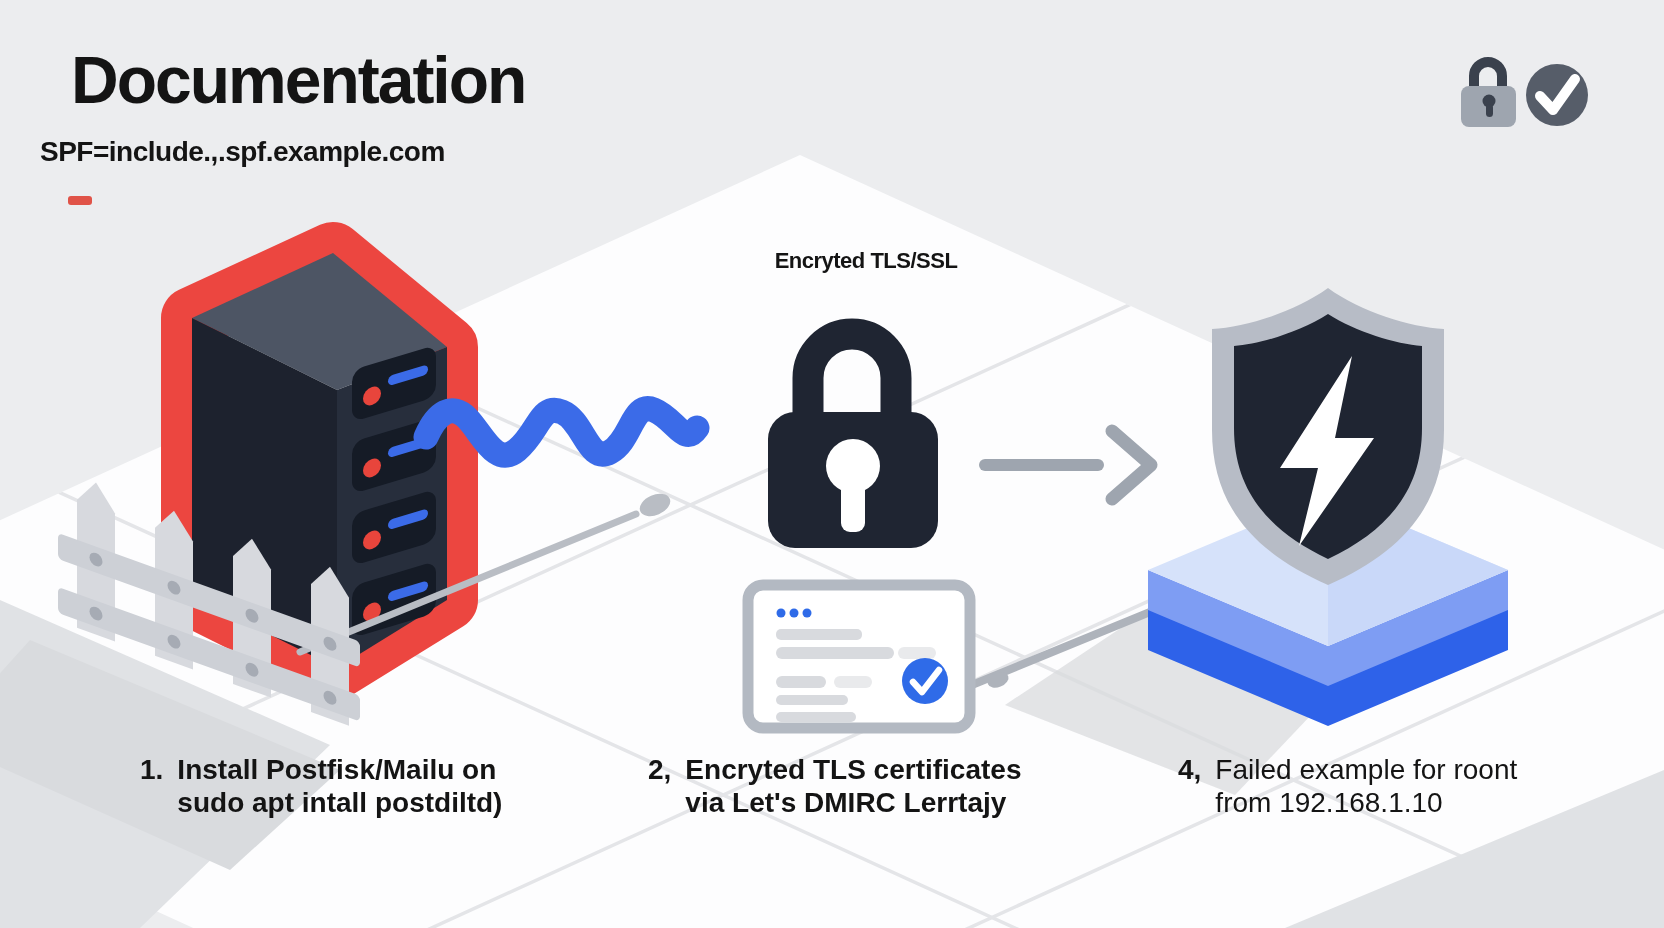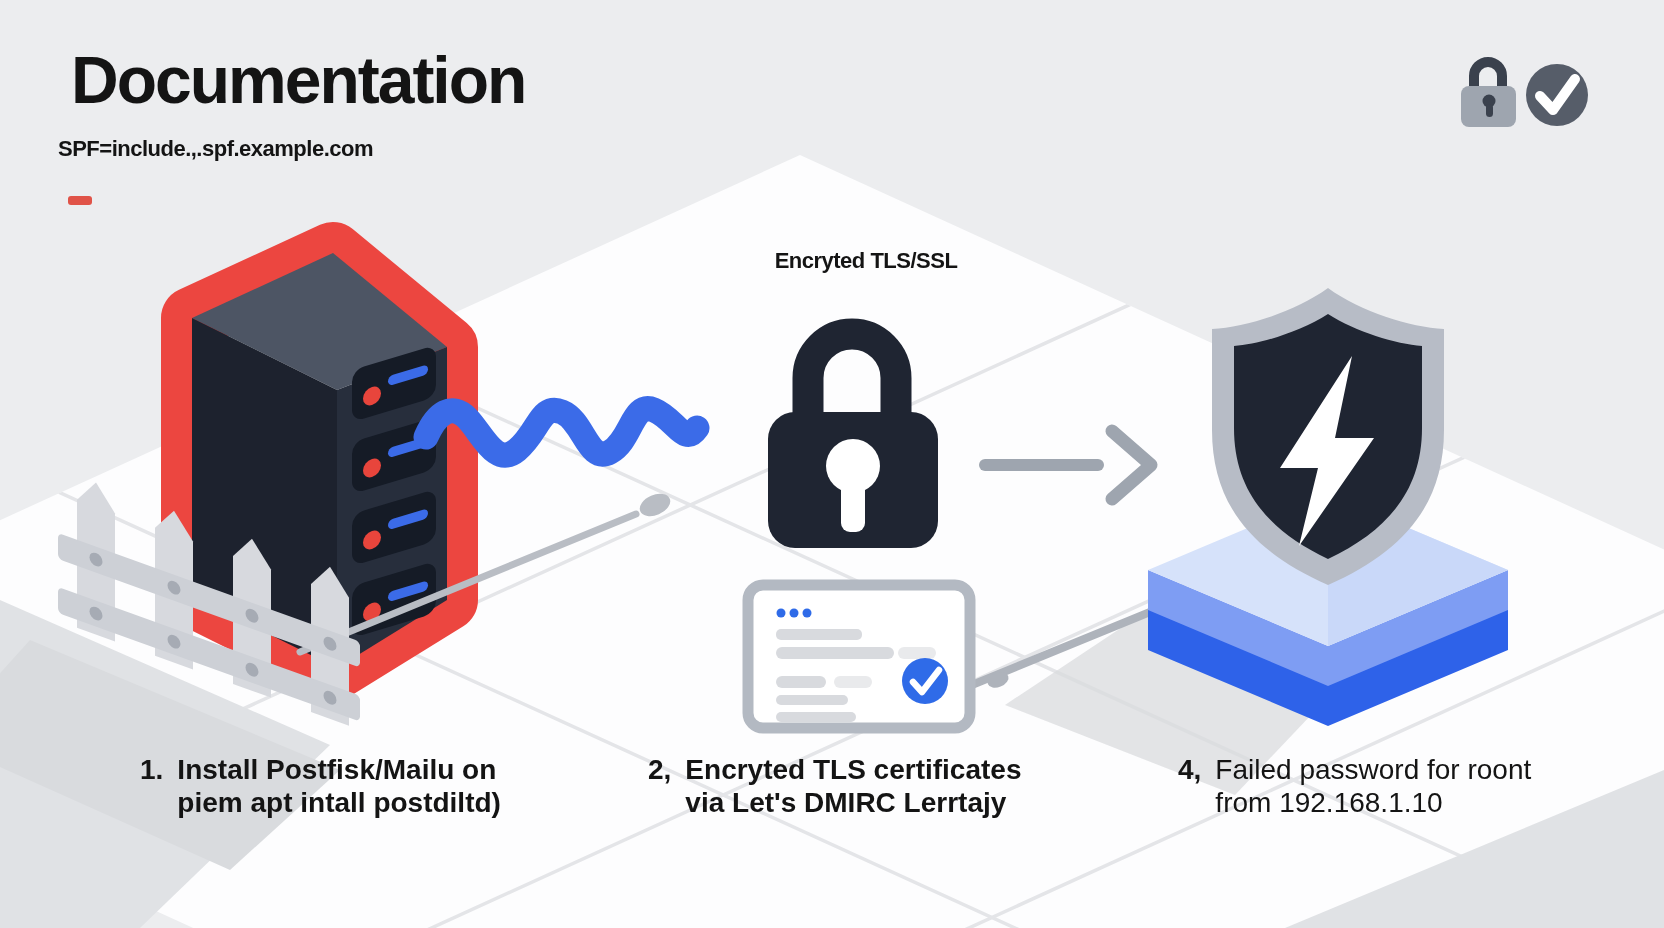--- a/index.html
+++ b/index.html
@@ -1,21 +1,21 @@
 <!DOCTYPE html>
 <html style="--bg: #ECEDEF; --floor: #FDFDFE; --grid: #E4E5E8; --ink: #141414; --red: #EC4640; --red_dash: #E05348; --red_led: #E8453C; --dark: #1F2532; --server_top: #4D5564; --server_front: #1D222E; --server_side: #272E3C; --bay: #151B26; --blue: #3B6BE8; --check_blue: #2F6BE8; --silver: #B7BCC6; --gray_icon: #9EA5AF; --gray_line: #B9BDC4; --fence: #D7D9DE; --fence_rail: #CDD0D6; --fence_dot: #A6ABB4; --card_border: #B3B9C2; --card_bar: #D8DADE; --card_bar_light: #E9EAEC; --check_gray: #565D69; --plat_top: #D6E2FA; --plat_mid: #7E9DF3; --plat_bottom: #2E62E9; --shadow: #D9DBDE; --shadow2: #E0E2E5;"><head>
 <meta charset="utf-8">
 <style>
   html,body{margin:0;padding:0;background:#ECEDEF;}
   .stage{position:relative;width:1664px;height:928px;overflow:hidden;
          font-family:"Liberation Sans",sans-serif;background:var(--bg,#ECEDEF);}
   .stage svg.illus{position:absolute;left:0;top:0;}
   .txt{position:absolute;color:var(--ink,#141414);}
   .title{left:71px;top:42px;font-size:66px;font-weight:700;letter-spacing:-2px;}
-  .subtitle{left:58px;top:136px;font-size:22px;font-weight:700;letter-spacing:-0.5px;}
+  .subtitle{left:40px;top:136px;font-size:28px;font-weight:700;letter-spacing:-0.5px;}
   .red-dash{position:absolute;left:68px;top:196px;width:24px;height:9px;border-radius:3px;
             background:var(--red_dash,#E05348);}
   .conn-label{left:866px;top:248px;transform:translateX(-50%);font-size:22px;font-weight:700;
               white-space:nowrap;letter-spacing:-0.5px;}
   .step{position:absolute;display:flex;font-size:28px;line-height:33px;color:var(--ink,#141414);}
   .step .num{font-weight:700;margin-right:14px;}
   .step .lines div{font-weight:700;white-space:nowrap;}
   .step .lines div.reg{font-weight:400;}
   .step .lines .b{font-weight:400;}
 </style>
@@ -180,36 +180,36 @@
   <div class="txt title">Documentation</div>
   <div class="txt subtitle">SPF=include.,.spf.example.com</div>
   <div class="red-dash"></div>
 
   <div class="txt conn-label">Encryted TLS/SSL</div>
 
   <div class="step" style="left:140px;top:753px">
     <span class="num">1.</span>
     <div class="lines">
       <div>Install Postfisk/Mailu on</div>
-      <div>piem apt intall postdiltd)</div>
+      <div>sudo apt intall postdiltd)</div>
     </div>
   </div>
 
   <div class="step" style="left:648px;top:753px">
     <span class="num">2,</span>
     <div class="lines">
       <div>Encryted TLS certificates</div>
       <div>via Let's DMIRC Lerrtajy</div>
     </div>
   </div>
 
   <div class="step" style="left:1178px;top:753px">
     <span class="num">4,</span>
     <div class="lines">
-      <div class="reg">Failed password for roont</div>
+      <div class="reg">Failed example for roont</div>
       <div class="reg">
         <span>from</span>
         <span class="b">192.168.1.10</span>
       </div>
     </div>
   </div>
 
 </div>
 
 </body></html>

